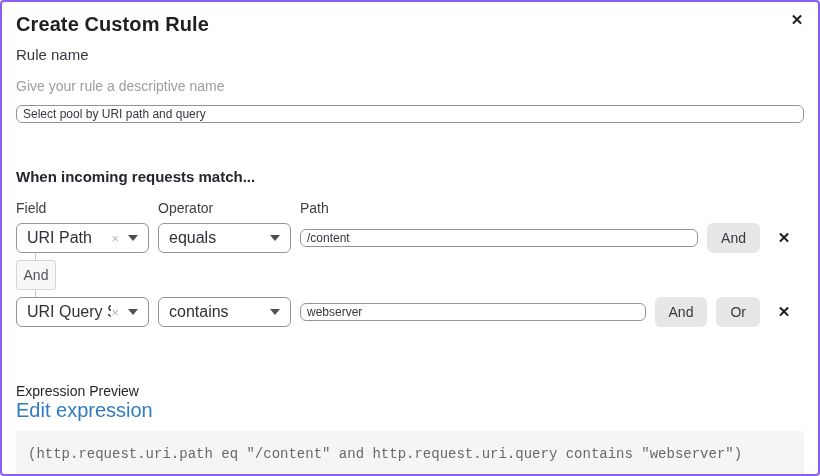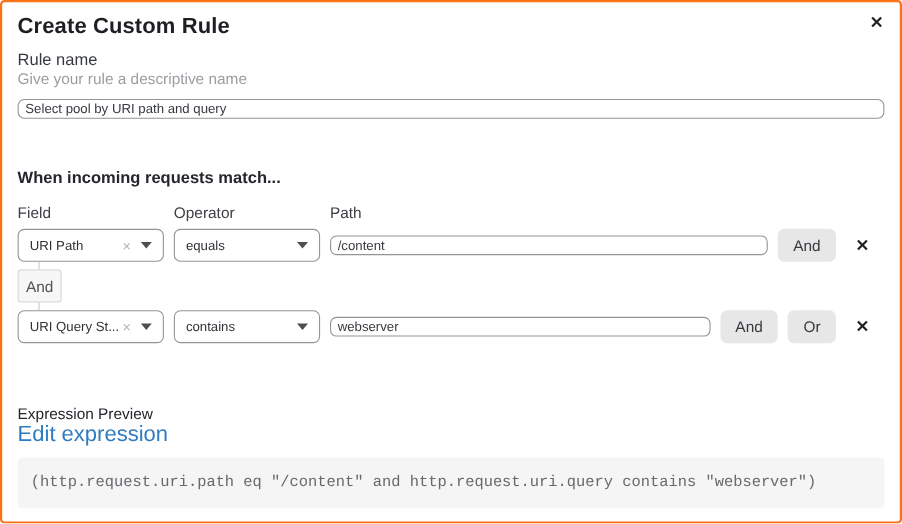--- a/index.html
+++ b/index.html
@@ -6,21 +6,21 @@
   html, body { background: #ffffff; }
   body {
     font-family: "Liberation Sans", sans-serif;
     color: #36393f;
   }
   .dialog {
     position: relative;
     width: 820px;
     height: 476px;
     background: #ffffff;
-    border: 2px solid #f97316;
+    border: 2px solid #8b5cf6;
     border-radius: 4px;
     padding: 0 14px;
     overflow: hidden;
   }
   .dialog-title {
     margin-top: 11px;
     font-size: 20px;
     font-weight: 700;
     color: #1d1f23;
     letter-spacing: .1px;
@@ -41,21 +41,21 @@
     background: none;
     border: none;
     font-family: "Liberation Sans", sans-serif;
   }
   .field-label {
     margin-top: 10px;
     font-size: 15px;
     color: #36393f;
   }
   .field-helper {
-    margin-top: 0;
+    margin-top: 15px;
     font-size: 14px;
     color: #9b9da2;
   }
   .text-input {
     height: 18px;
     border: 1px solid #929496;
     border-radius: 6px;
     padding: 0 6px;
     font-size: 12px;
     color: #36393f;
@@ -93,21 +93,21 @@
     border: 1px solid #929496;
     border-radius: 6px;
     background: #fff;
     display: flex;
     align-items: center;
     padding: 0 10px;
     cursor: pointer;
   }
   .select .select-value {
     flex: 1;
-    font-size: 12px;
+    font-size: 16px;
     color: #2e3136;
     white-space: nowrap;
     overflow: hidden;
   }
   .select .clear-x {
     font-size: 13px;
     color: #b0b2b5;
     margin-right: 9px;
     line-height: 1;
   }

